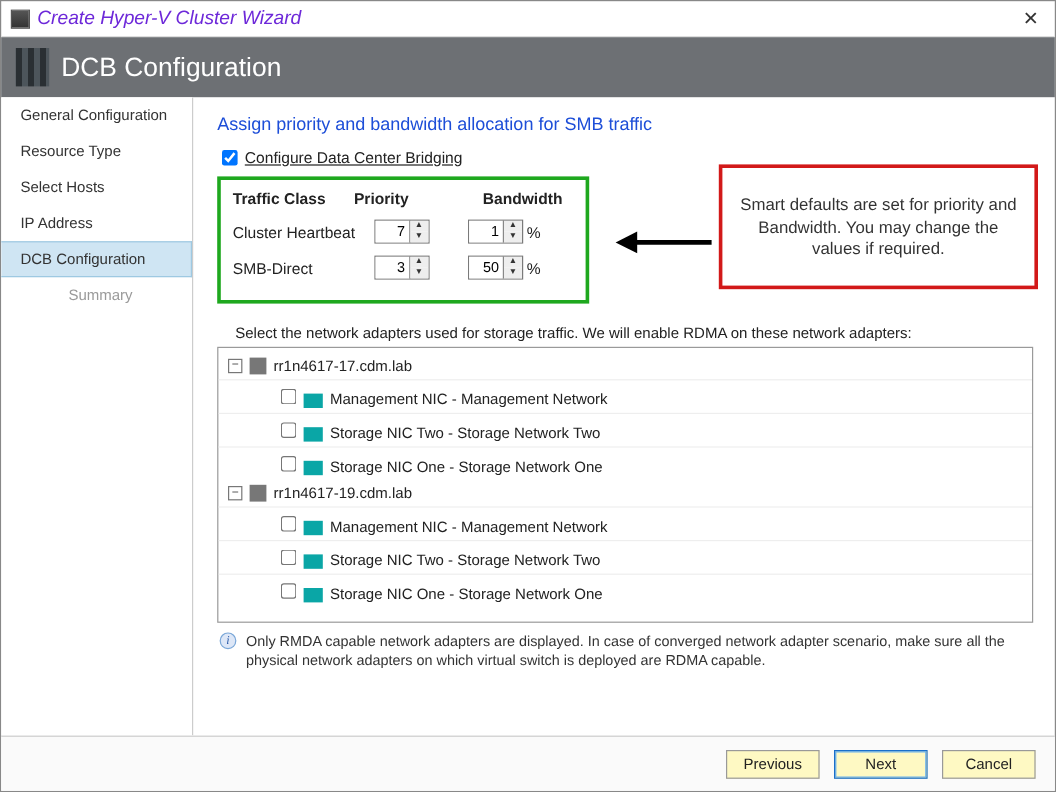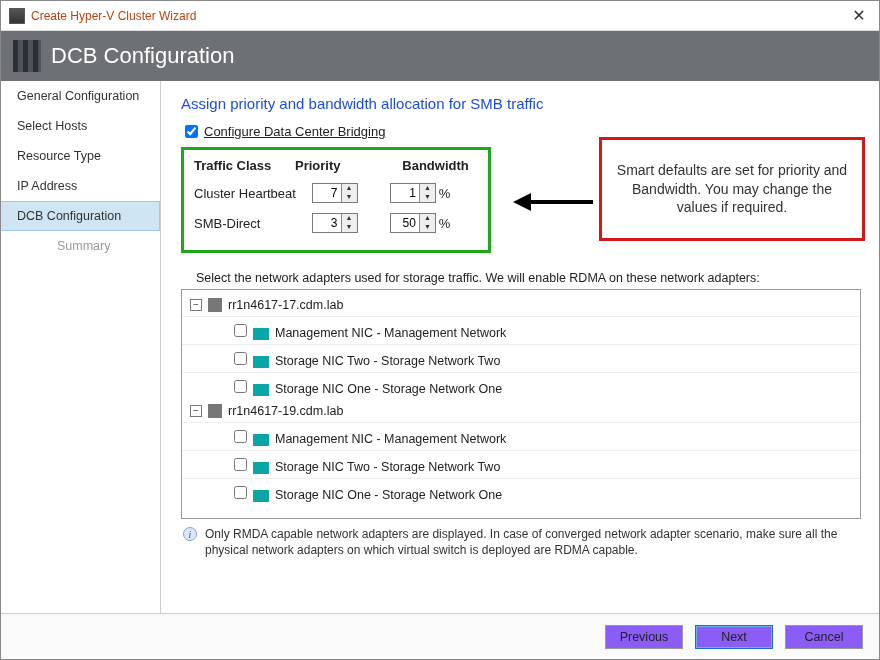--- a/index.html
+++ b/index.html
@@ -2,21 +2,21 @@
 <html><head>
 <meta charset="utf-8">
 <style>
   * { box-sizing: border-box; font-family: "Segoe UI", Tahoma, sans-serif; }
   html,body { margin:0; padding:0; width:880px; height:660px; background:#f8f8f8; color:#222; font-size:13px; }
   .window { width:880px; height:660px; border:1px solid #888; background:#fff; display:flex; flex-direction:column; }
   
   .titlebar { height:30px; display:flex; align-items:center; padding:0 8px; border-bottom:1px solid #ddd; }
   .titlebar .app-icon { width:16px; height:16px; margin-right:6px;
     background: linear-gradient(#555,#333); border:1px solid #555;}
-  .titlebar .title { flex:1; font-size:12px; color:#c2410c;}
+  .titlebar .title { flex:1; font-size:16px; color:#6d28d9;font-style:italic;}
   .titlebar .close { font-size:16px; width:24px; text-align:center; color:#333; cursor:default; font-family:Arial;}
   
   .banner { height:50px; background:#6d7074; display:flex; align-items:center; padding-left:12px; }
   .banner-icon { width:28px; height:32px; margin-right:10px;
      background:repeating-linear-gradient(90deg,#2a2f33 0 5px,#4d555b 5px 10px);}
   .banner-title { color:#fff; font-size:22px; font-weight:300; }
   
   .body { flex:1; display:flex; overflow:hidden; }
   .sidebar { width:160px; border-right:1px solid #ccc; background:#fff;}
   .nav-item { padding:8px 12px 8px 16px; font-size:12.5px; color:#333; cursor:default;}
@@ -52,21 +52,21 @@
   .host-row { display:flex; align-items:center; padding:4px 8px;}
   .toggle { width:12px; height:12px; border:1px solid #777; display:inline-flex; align-items:center; justify-content:center; font-size:10px; line-height:10px; margin-right:6px; cursor:default; color:#444;}
   .server-icon { width:14px; height:14px; background:#777; margin-right:6px;}
   .nic-row { display:flex; align-items:flex-end; padding:4px 8px 4px 48px; border-top:1px solid #eee;}
   .nic-row input { margin-right:6px;}
   .nic-icon { width:16px; height:12px; background:#0aa6a6; margin-right:6px;}
   .info-row { display:flex; align-items:flex-start; margin:8px 2px 0 2px; font-size:12px; color:#333; line-height:1.3;}
   .info-icon { width:14px;height:14px;border-radius:50%;background:#dde7f7;border:1px solid #7aa7d8;color:#2a5aa8;font-style:italic;font-family:Georgia,serif;font-size:10px;display:flex;align-items:center;justify-content:center;margin-right:8px;flex-shrink:0;}
   
   .footer { height:46px; border-top:1px solid #ccc; display:flex; align-items:center; justify-content:flex-end; padding:0 16px; gap:12px; background:#fafafa;}
-  .btn { min-width:78px; height:24px; border:1px solid #999; background:#8b5cf6; font-size:12.5px; display:inline-flex; align-items:center; justify-content:center; cursor:default;}
+  .btn { min-width:78px; height:24px; border:1px solid #999; background:#fef9c3; font-size:12.5px; display:inline-flex; align-items:center; justify-content:center; cursor:default;}
   .btn.default { border:1px solid #1a6fc9; box-shadow:inset 0 0 0 1px #69b1ef;}
 </style>
 </head>
 <body>
 <div class="window">
 
   <div class="titlebar">
     <div class="app-icon"></div>
     <div class="title">Create Hyper-V Cluster Wizard</div>
     <div class="close">✕</div>
@@ -74,22 +74,22 @@
 
   <div class="banner">
     <div class="banner-icon"></div>
     <div class="banner-title">DCB Configuration</div>
   </div>
 
   <div class="body">
 
     <div class="sidebar">
       <div class="nav-item">General Configuration</div>
+      <div class="nav-item">Resource Type</div>
       <div class="nav-item">Select Hosts</div>
-      <div class="nav-item">Resource Type</div>
       <div class="nav-item">IP Address</div>
       <div class="nav-item selected">DCB Configuration</div>
       <div class="nav-item disabled">Summary</div>
     </div>
 
     <div class="main">
       <div class="page-title">Assign priority and bandwidth allocation for SMB traffic</div>
 
       <div class="checkbox-row">
         <input type="checkbox" checked="" style="">

